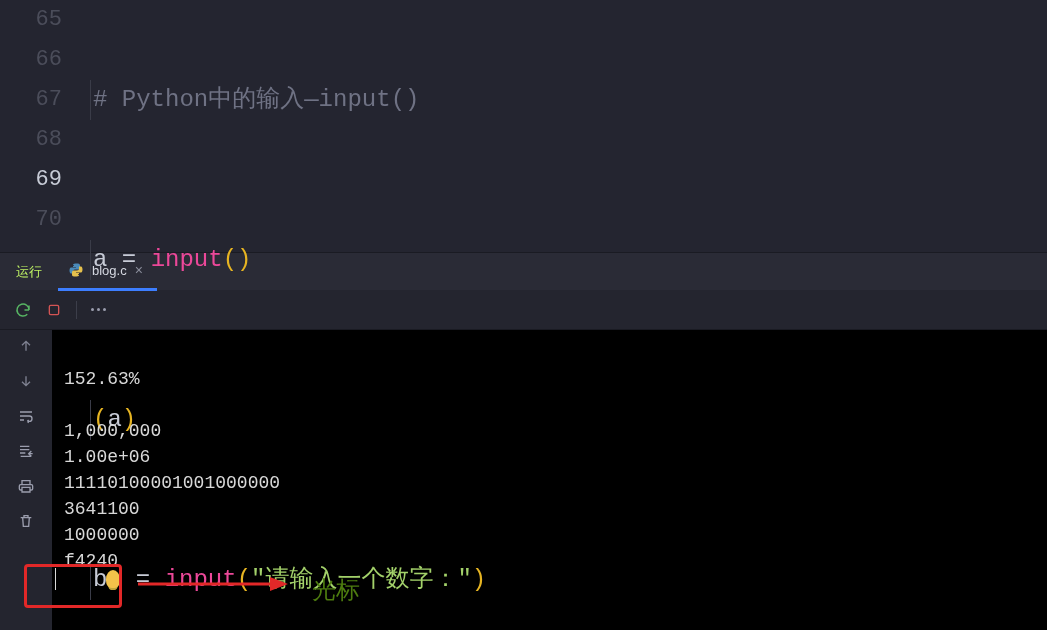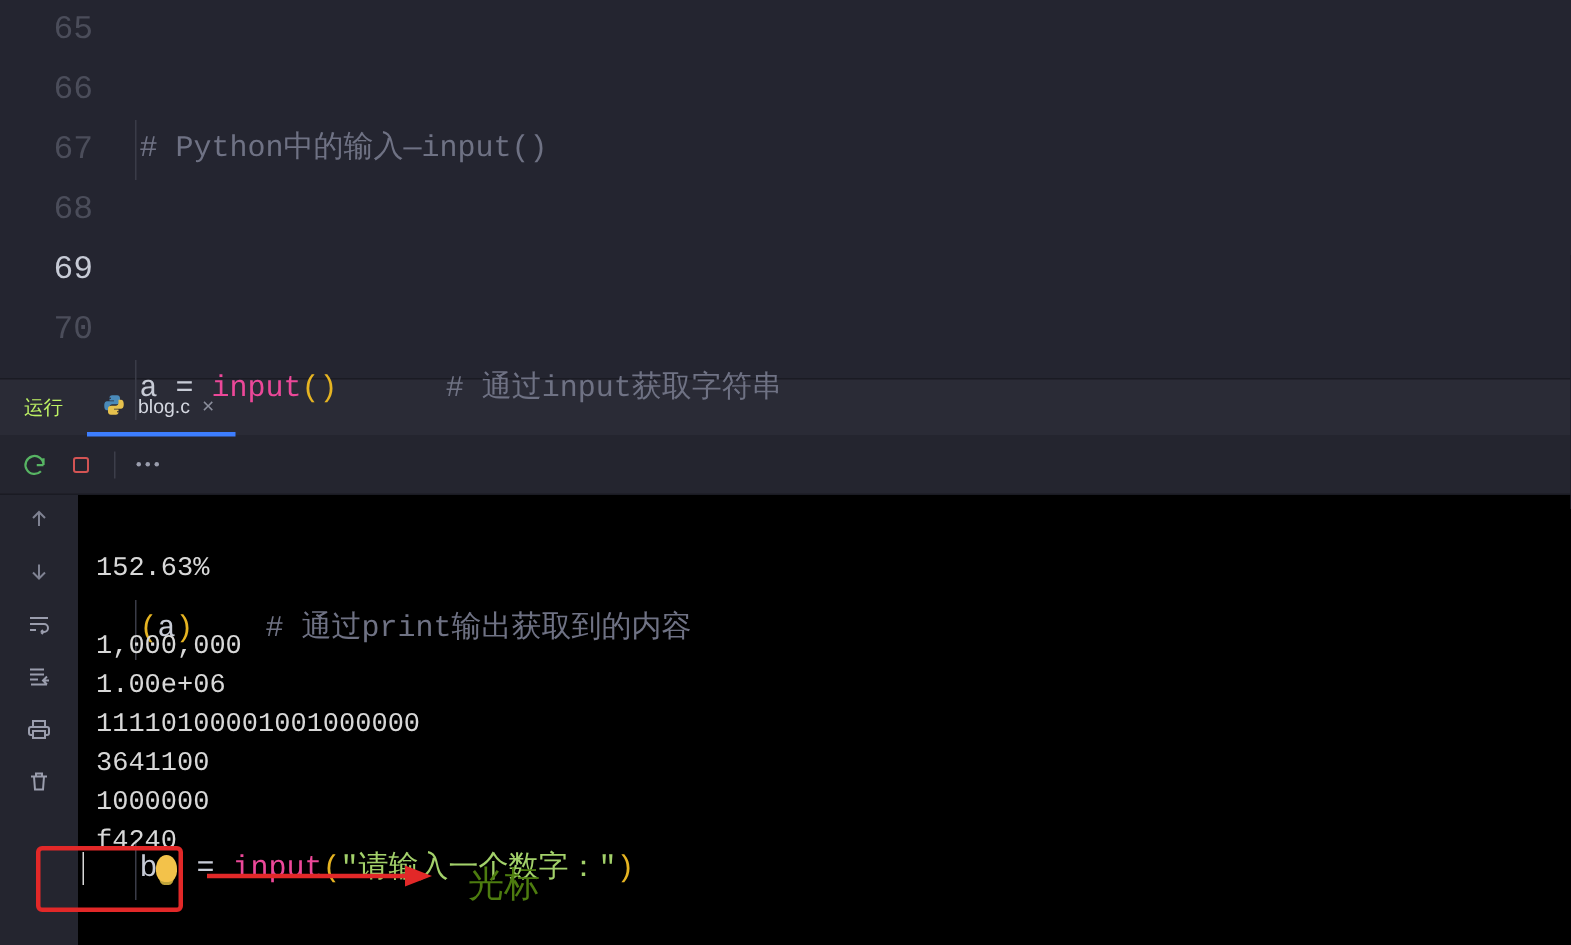--- a/index.html
+++ b/index.html
@@ -24,21 +24,21 @@
     color: #4b4d5a;
     font-size: 22px;
     line-height: 40px;
     user-select: none;
   }
   .gutter .ln { height: 40px; margin-left: 32px; }
   .gutter .active { color: #c7cbd6; }
 
   .code {
     flex: 1;
-    font-size: 20px;
+    font-size: 24px;
     line-height: 40px;
     white-space: pre;
     position: relative;
   }
   .code .line {
     height: 40px;
     display: flex;
     align-items: center;
     padding-left: 8px;
     border-left: 2px solid transparent;
@@ -181,23 +181,23 @@
     <div class="ln">65</div>
     <div class="ln">66</div>
     <div class="ln">67</div>
     <div class="ln">68</div>
     <div class="ln active">69</div>
     <div class="ln">70</div>
   </div>
   <div class="code">
     <div class="line"><span class="ind"></span><span class="c-cmt"># Python中的输入—input()</span></div>
 
-    <div class="line"><span class="ind"></span><span class="c-var">a</span><span class="c-op"> = </span><span class="c-fn">input</span><span class="c-paren">(</span><span class="c-paren">)</span><span class="c-op">      </span><span class="c-cmt"># 通过input获取字符串</span></div>
-
-    <div class="line"><span class="ind"></span><span class="c-paren">(</span><span class="c-var">a</span><span class="c-paren">)</span><span class="c-op">    </span><span class="c-cmt"># 通过print输出获取到的内容</span></div>
+    <div class="line"><span class="ind"></span><span class="c-var">a</span><span class="c-op"> = </span><span class="c-fn">input</span><span class="c-paren">(</span><span class="c-paren">)</span><span class="c-op">      </span></div>
+
+    <div class="line"><span class="ind"></span><span class="c-paren">(</span><span class="c-var">a</span><span class="c-paren">)</span><span class="c-op">    </span></div>
 
     <div class="line"><span class="ind"></span><span class="c-var">b</span><span class="bulb"></span><span class="c-op"> = </span><span class="c-fn">input</span><span class="c-paren">(</span><span class="c-str">"请输入一个数字："</span><span class="c-paren">)</span></div>
 
     
 
     
   </div>
 </div>
 
 <div class="panel-header">

